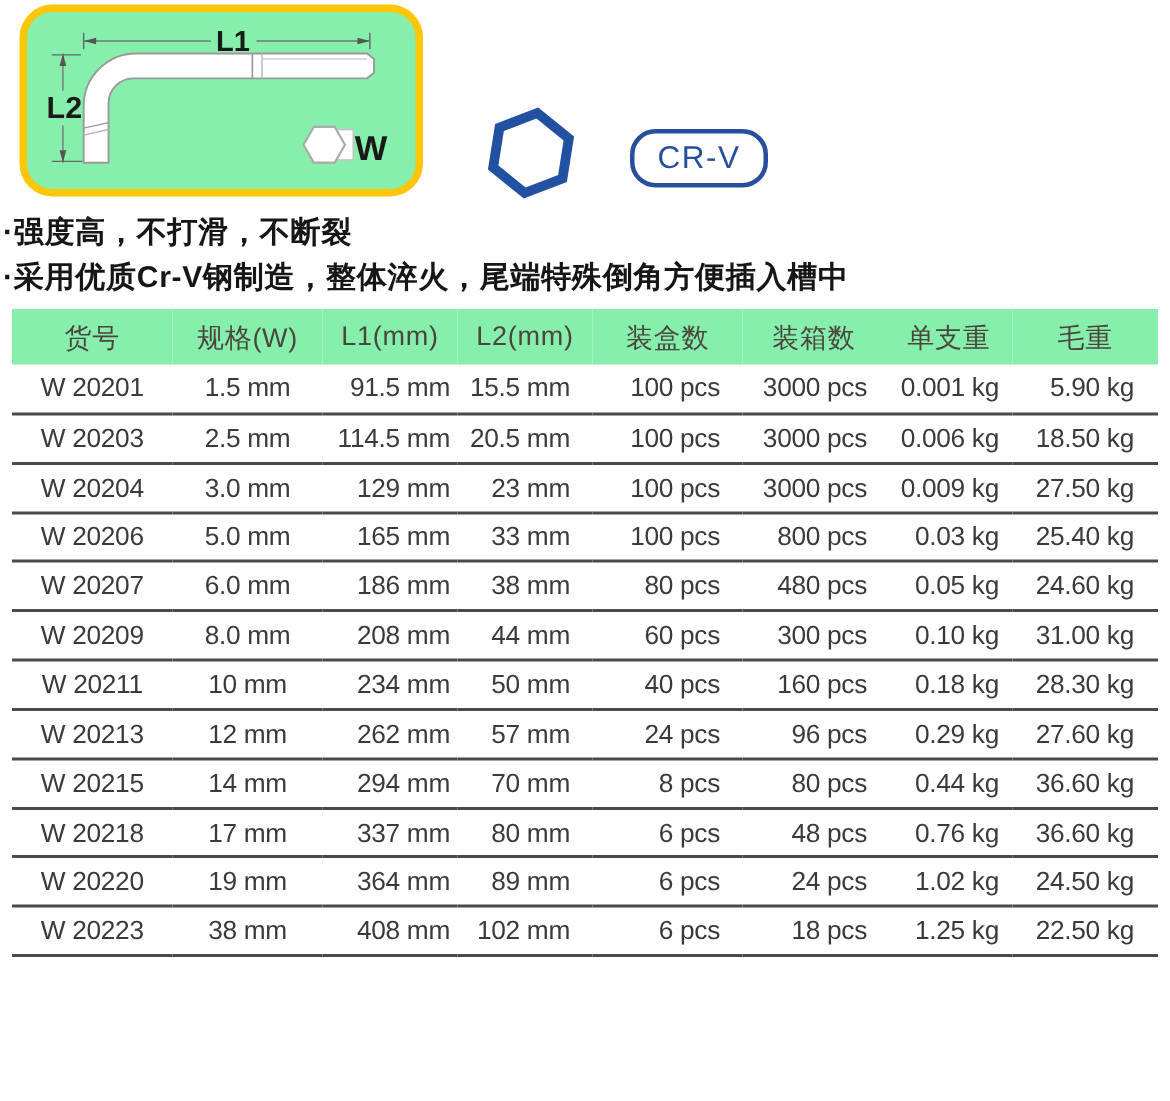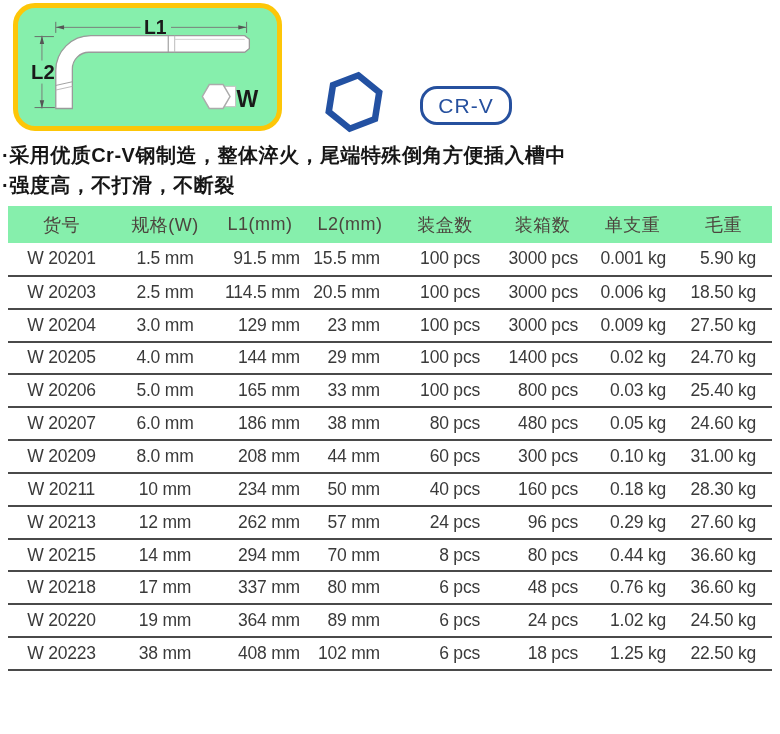--- a/index.html
+++ b/index.html
@@ -93,22 +93,22 @@
     <g transform="translate(31,31) rotate(9)">
       <polygon points="0,-27 23.4,-13.5 23.4,13.5 0,27 -23.4,13.5 -23.4,-13.5" fill="none" stroke="#2351a2" stroke-width="6.5"></polygon>
     </g>
   </svg>
 
   <div class="crv-badge">
     <span>CR-V</span>
   </div>
 
   <div class="features">
+    <div class="feature-line">·强度高，不打滑，不断裂</div>
     <div class="feature-line">·采用优质Cr-V钢制造，整体淬火，尾端特殊倒角方便插入槽中</div>
-    <div class="feature-line">·强度高，不打滑，不断裂</div>
   </div>
 
   <table class="spec">
     <colgroup>
       <col style="width:107px">
         <col style="width:100px">
         <col style="width:90px">
         <col style="width:90px">
       <col style="width:100px">
         <col style="width:95px">
@@ -152,30 +152,20 @@
           <td class="c0">W 20204</td>
           <td class="c1">3.0 mm</td>
           <td class="c2">129 mm</td>
           <td class="c3">23 mm</td>
           <td class="c4">100 pcs</td>
           <td class="c5">3000 pcs</td>
           <td class="c6">0.009 kg</td>
           <td class="c7">27.50 kg</td>
         </tr>
         <tr>
-          <td class="c0">W 20205</td>
-          <td class="c1">4.0 mm</td>
-          <td class="c2">144 mm</td>
-          <td class="c3">29 mm</td>
-          <td class="c4">100 pcs</td>
-          <td class="c5">1400 pcs</td>
-          <td class="c6">0.02 kg</td>
-          <td class="c7">24.70 kg</td>
-        </tr>
-        <tr>
           <td class="c0">W 20206</td>
           <td class="c1">5.0 mm</td>
           <td class="c2">165 mm</td>
           <td class="c3">33 mm</td>
           <td class="c4">100 pcs</td>
           <td class="c5">800 pcs</td>
           <td class="c6">0.03 kg</td>
           <td class="c7">25.40 kg</td>
         </tr>
         <tr>

